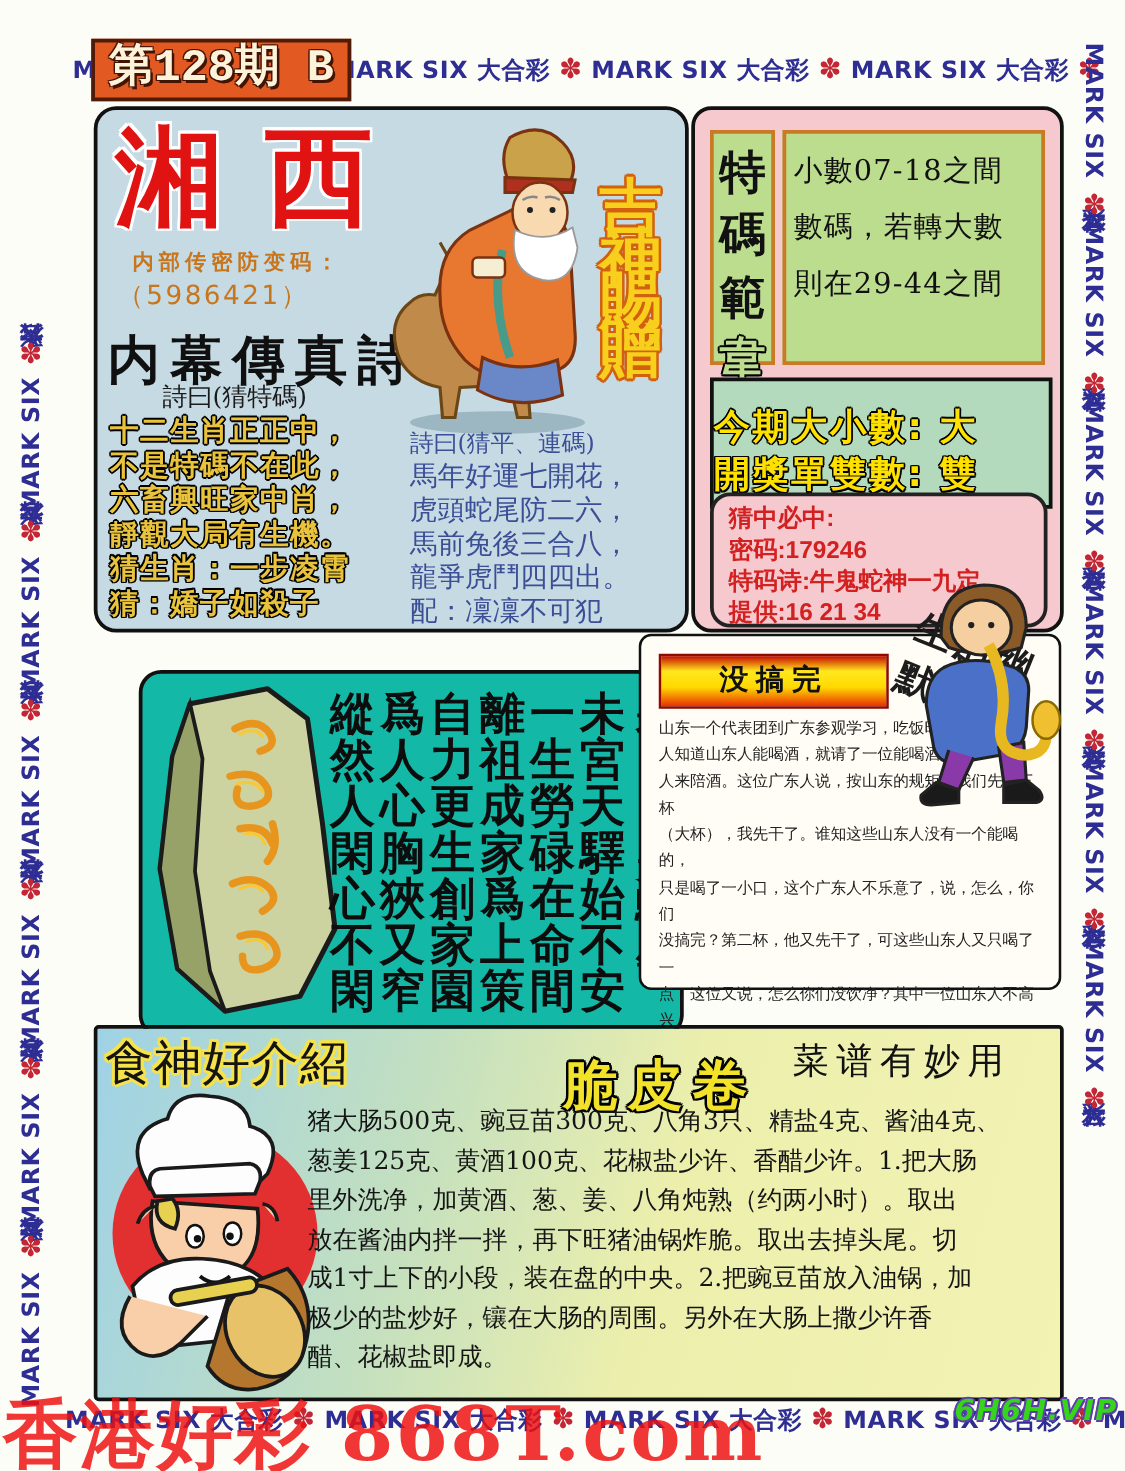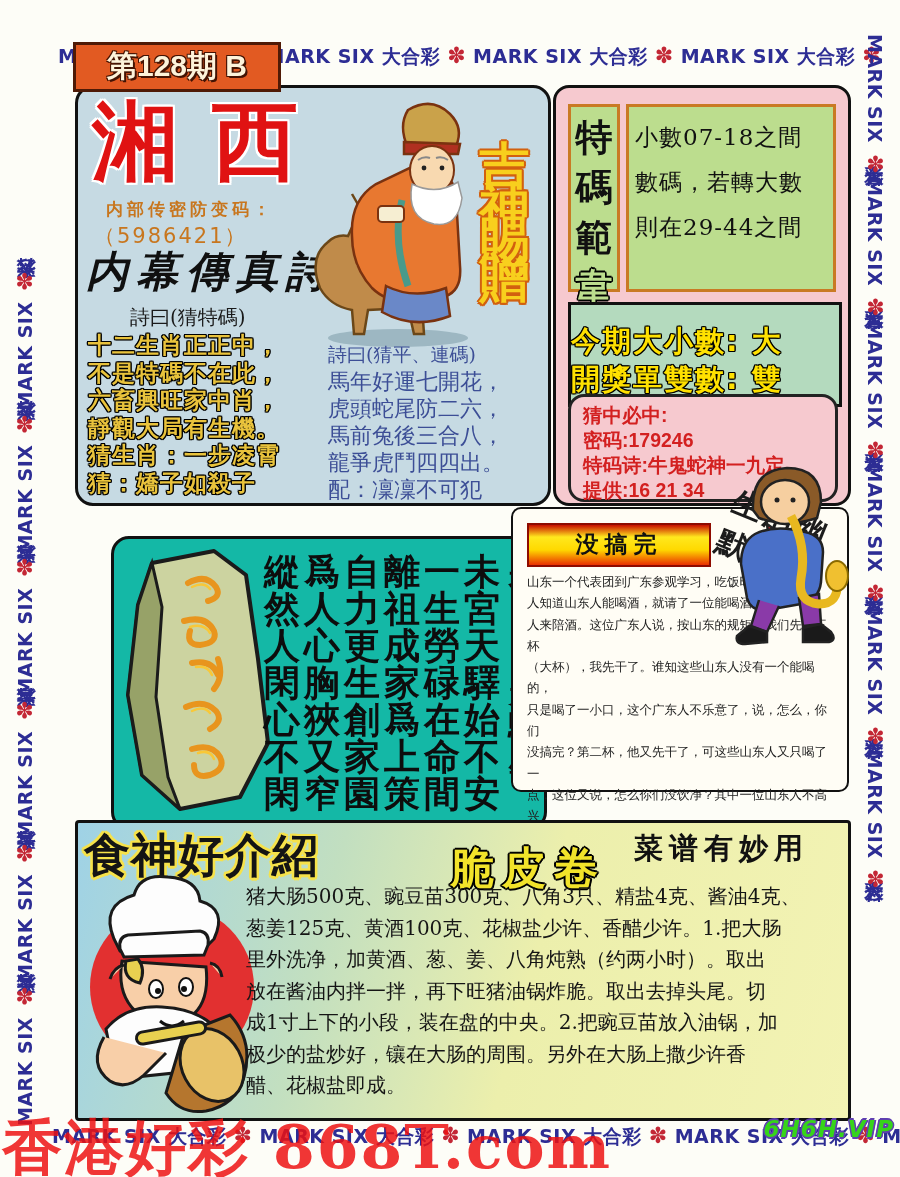--- a/index.html
+++ b/index.html
@@ -9,23 +9,23 @@
   
   .strip{position:absolute;color:#2d2d94;font-weight:bold;font-size:19px;white-space:nowrap;
          overflow:hidden;letter-spacing:.5px;z-index:1;}
   .strip .strip-flower{color:#c32735;font-size:22px;padding:0 7px;}
   .strip-top{left:58px;top:38px;width:835px;height:36px;line-height:36px;}
   .strip-bottom{left:52px;top:1118px;width:848px;height:36px;line-height:36px;}
   .strip-left{left:6px;top:34px;width:38px;height:1092px;writing-mode:vertical-rl;
               transform:rotate(180deg);line-height:38px;}
   .strip-right{left:856px;top:34px;width:38px;height:1092px;writing-mode:vertical-rl;line-height:38px;}
 
-  .badge{position:absolute;left:73px;top:42px;width:202px;height:44px;background:#e25a22;
-         border:3px solid #4f1a06;color:#fdf3da;font-size:30px;font-weight:bold;text-align:center;
-         line-height:42px;z-index:3;font-family:Liberation Sans, sans-serif;
+  .badge{position:absolute;left:73px;top:31px;width:202px;height:44px;background:#e25a22;
+         border:3px solid #4f1a06;color:#fdf3da;font-size:36px;font-weight:bold;text-align:center;
+         line-height:42px;z-index:3;font-family:Liberation Mono, monospace;
          text-shadow:2px 2px 0 #431303,-1px -1px 0 #431303,1px -1px 0 #431303,-1px 1px 0 #431303;}
 
   .box{position:absolute;border:3px solid #111;border-radius:18px;z-index:2;}
   .abs{position:absolute;}
 
   
   .ol-black{text-shadow:2px 0 0 #000,-2px 0 0 #000,0 2px 0 #000,0 -2px 0 #000,
             1.4px 1.4px 0 #000,-1.4px 1.4px 0 #000,1.4px -1.4px 0 #000,-1.4px -1.4px 0 #000;}
   .ol-thin-black{text-shadow:1.3px 0 0 #000,-1.3px 0 0 #000,0 1.3px 0 #000,0 -1.3px 0 #000,
             1px 1px 0 #000,-1px 1px 0 #000,1px -1px 0 #000,-1px -1px 0 #000;}
@@ -35,22 +35,22 @@
             1.5px 1.5px 0 #d2600f,-1.5px 1.5px 0 #d2600f,1.5px -1.5px 0 #d2600f,-1.5px -1.5px 0 #d2600f;}
   .ol-white{text-shadow:2px 0 0 #fff,-2px 0 0 #fff,0 2px 0 #fff,0 -2px 0 #fff,
             2px 2px 0 #fff,-2px 2px 0 #fff,2px -2px 0 #fff,-2px -2px 0 #fff;}
 
   
   #box-xiangxi{left:75px;top:85px;width:470px;height:415px;background:#c6dae3;}
   .xx-title{left:14px;top:-4px;font-size:86px;font-weight:bold;color:#e01212;letter-spacing:34px;
             font-family:"DejaVu Serif",serif;}
   .xx-codelabel{left:28px;top:110px;font-size:17px;font-weight:bold;color:#c8761e;letter-spacing:4px;}
   .xx-codenum{left:16px;top:134px;font-size:21px;color:#c8761e;letter-spacing:2px;}
-  .xx-subtitle{left:8px;top:156px;font-size:42px;font-weight:bold;color:#101010;letter-spacing:8px;
-               font-family:"DejaVu Serif",serif;font-style:italic;}
+  .xx-subtitle{left:8px;top:172px;font-size:42px;font-weight:bold;color:#101010;letter-spacing:8px;
+               font-family:"DejaVu Serif",serif;}
   .xx-p1cap{left:16px;top:216px;font-size:20px;color:#1a1a1a;font-family:"DejaVu Serif",serif;margin-left:36px;}
   .xx-poem1{left:10px;top:244px;font-size:23px;font-weight:bold;color:#e9c33c;line-height:27.5px;
             letter-spacing:1px;white-space:pre-line;}
   .xx-gift{left:394px;top:12px;font-size:50px;font-weight:bold;color:#f8cf1d;writing-mode:vertical-rl;
            text-orientation:upright;letter-spacing:38px;font-family:"DejaVu Serif",serif;}
   .xx-p2cap{left:250px;top:254px;font-size:19px;color:#3c4e96;font-family:"DejaVu Serif",serif;}
   .xx-poem2{left:250px;top:280px;font-size:22px;color:#3c4e96;line-height:27px;white-space:pre-line;
             font-family:"DejaVu Serif",serif;}
 
   
@@ -89,25 +89,25 @@
   .jk-banner div{font-size:23px;font-weight:bold;color:#111;line-height:38px;letter-spacing:6px;
              font-family:"DejaVu Serif",serif;}
   .jk-col{left:208px;top:-8px;transform:rotate(22deg);font-size:31px;font-weight:900;color:#1c1c1c;
           letter-spacing:3px;font-family:"DejaVu Serif",serif;}
   .jk-body{left:14px;top:62px;width:308px;font-size:12.5px;color:#222;line-height:21.3px;
            white-space:pre-line;font-family:"DejaVu Serif",serif;}
 
   
   #box-recipe{left:75px;top:820px;width:770px;height:295px;border-radius:4px;
       background:linear-gradient(105deg,#9fd2e6 0%,#c2dfc0 32%,#ecefac 58%,#f3f3b4 100%);}
-  .rc-title{left:6px;top:2px;font-size:46px;font-weight:700;color:#141414;letter-spacing:1px;
+  .rc-title{left:6px;top:2px;font-size:38px;font-weight:400;color:#141414;letter-spacing:1px;
             font-family:"DejaVu Serif",serif;}
   .rc-dish{left:330px;top:16px;font-size:44px;font-weight:bold;color:#f2e32a;letter-spacing:8px;
            font-family:"DejaVu Serif",serif;margin-left:42px;}
-  .rc-tag{left:556px;top:6px;font-size:29px;font-weight:bold;color:#111;letter-spacing:6px;
+  .rc-tag{left:556px;top:6px;font-size:29px;font-weight:normal;color:#111;letter-spacing:6px;
           font-family:"DejaVu Serif",serif;}
   .rc-body{left:168px;top:58px;width:596px;font-size:20px;color:#151515;line-height:31.5px;
            white-space:pre-line;font-family:"DejaVu Serif",serif;}
 
   
   .watermark{position:absolute;left:2px;top:1108px;font-size:60px;font-weight:900;color:#ee1111;
              opacity:.84;z-index:10;letter-spacing:2px;font-family:"DejaVu Serif",serif;}
   .site-mark{position:absolute;right:6px;top:1116px;font-size:23px;font-weight:900;font-style:italic;
              color:#36d41a;z-index:10;letter-spacing:1px;
              text-shadow:1.6px 0 0 #5f3fb0,-1.6px 0 0 #5f3fb0,0 1.6px 0 #5f3fb0,0 -1.6px 0 #5f3fb0,

